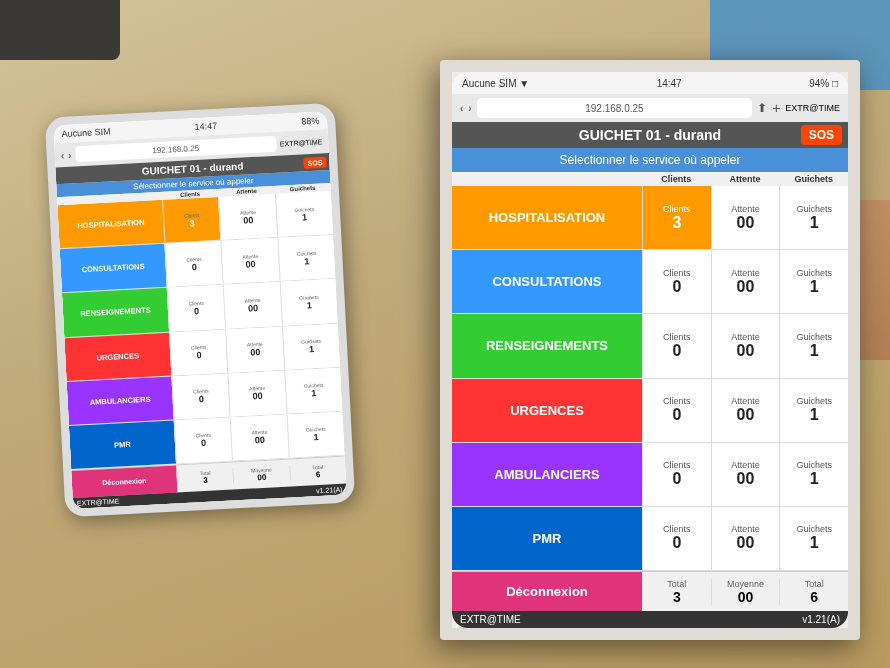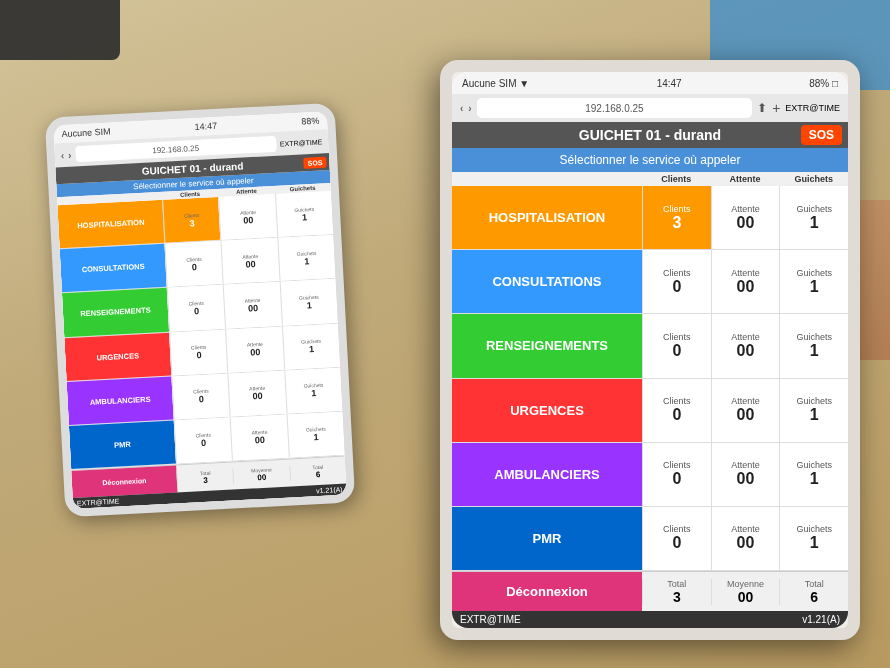--- a/index.html
+++ b/index.html
@@ -73,21 +73,21 @@
     }
 
     
     .ipad-large {
       position: absolute;
       right: 30px;
       top: 60px;
       width: 420px;
       height: 580px;
       background: #f0ece8;
-      border-radius: 18px;
+      border-radius: 4px;
       box-shadow: -5px 8px 30px rgba(0,0,0,0.5);
       overflow: hidden;
       border: 12px solid #e0dbd5;
     }
 
     .ipad-large .screen {
       width: 100%;
       height: 100%;
       background: white;
       border-radius: 16px;
@@ -713,21 +713,21 @@
     </div>
   </div>
 </div>
 
 <div class="ipad-large">
   <div class="screen">
 
     <div class="status-bar-large">
       <span>Aucune SIM ▼</span>
       <span>14:47</span>
-      <span>88% □</span>
+      <span>94% □</span>
     </div>
 
     <div class="address-bar-large">
       <span class="nav-btn">‹</span>
       <span class="nav-btn">›</span>
       <div class="url-box-large">
         <span>192.168.0.25</span>
       </div>
       <span style="font-size:12px;color:#555">⬆</span>
       <span style="font-size:14px;color:#555">+</span>

